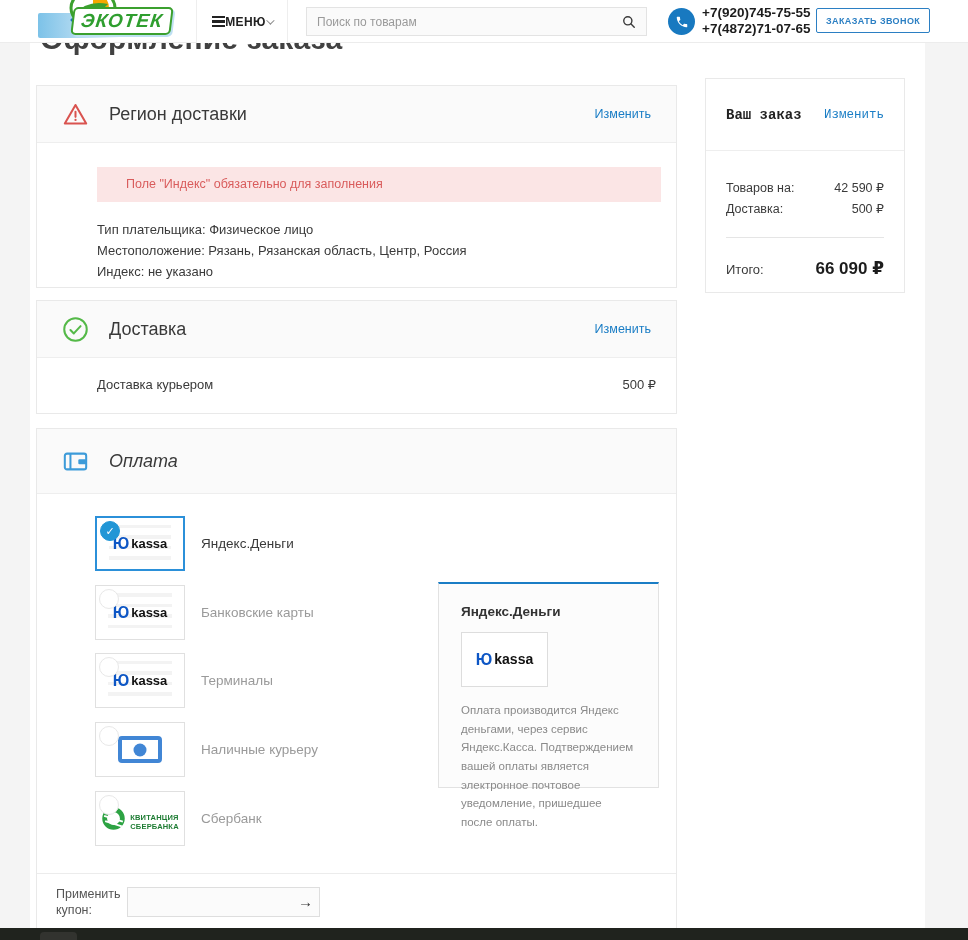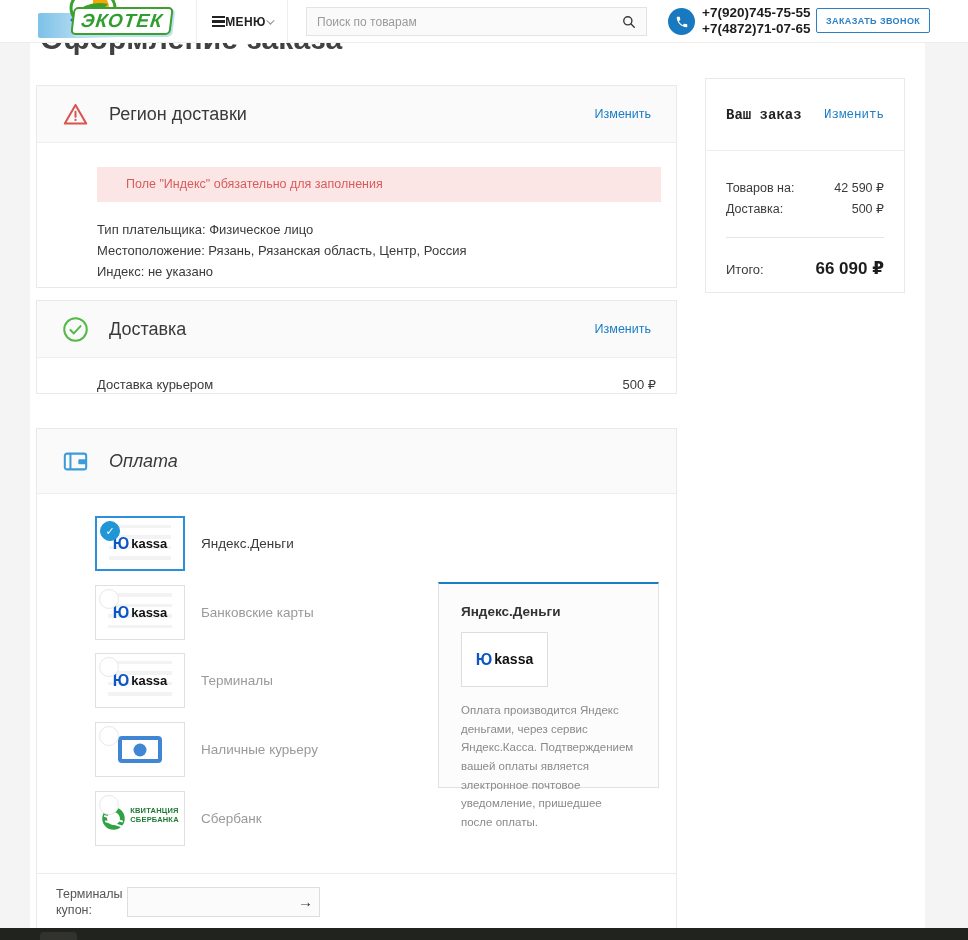--- a/index.html
+++ b/index.html
@@ -57,21 +57,21 @@
   .card-title { font-size:18px; color:#3a3a3a; font-weight:400; margin-left:20px; }
   .edit-link { position:absolute; right:25px; color:#1a7dc5; font-size:12.5px;
     cursor:pointer; text-decoration:none; }
 
   #region-card { left:36px; top:85px; width:641px; height:203px; }
   #region-card .card-header { height:57px; }
   .error-banner { margin:24px 0 0 60px; width:564px; height:35px; background:#fbe5e5;
     color:#d95c5c; font-size:12.5px; line-height:35px; padding-left:29px; }
   .region-info { margin:17px 0 0 60px; font-size:13px; color:#3a3a3a; line-height:21px; }
 
-  #delivery-card { left:36px; top:300px; width:641px; height:94px; }
+  #delivery-card { left:36px; top:300px; width:641px; height:114px; }
   #delivery-card .card-header { height:57px; }
   .delivery-row { display:flex; justify-content:space-between; align-items:center;
     padding:19px 20px 0 60px; font-size:13px; color:#3a3a3a; }
 
   #payment-card { left:36px; top:428px; width:641px; height:500px; border-bottom:0; }
   #payment-card .card-header { height:65px;font-style:italic; }
   .payment-body { position:relative; height:379px; }
   .pay-option { position:absolute; left:58px; display:flex; align-items:center; cursor:pointer; }
   .pay-card { width:90px; height:55px; background:#fff; border:1px solid #e0e0e0;
     position:relative; display:flex; align-items:center; justify-content:center; }
@@ -83,21 +83,21 @@
   .radio.checked { background:#2196d6; border-color:#2196d6; color:#fff; font-size:11px;
     font-weight:700; text-align:center; line-height:19px; }
   .pay-label { margin-left:16px; font-size:13.5px; color:#9a9a9a; }
   .pay-option.selected .pay-label { color:#3a3a3a; }
   .yk { position:relative; z-index:1; font-weight:800; font-size:13px; color:#111; white-space:nowrap; }
   .yk .yu { color:#0d56c5; font-size:16px; margin-right:2px; vertical-align:-1px; }
   .cash-icon { position:relative; z-index:1; width:44px; height:27px; border:4px solid #4186d5;
     border-radius:4px; background:#fff; }
   .cash-icon::after { content:""; position:absolute; left:50%; top:50%;
     transform:translate(-50%,-50%); width:13px; height:13px; border-radius:50%; background:#4186d5; }
-  .sber { position:relative; z-index:1; display:flex; align-items:flex-start; gap:4px; }
+  .sber { position:relative; z-index:1; display:flex; align-items:flex-end; gap:4px; }
   .sber-text { font-size:7.5px; font-weight:700; color:#1e7c33; line-height:9px; letter-spacing:.2px; }
 
   .pay-detail { position:absolute; left:401px; top:88px; width:221px; height:206px;
     background:#fcfcfc; border:1px solid #e2e2e2; border-top:2px solid #1a7dc5; padding:20px 22px; }
   .pay-detail h4 { font-size:13.5px; font-weight:700; color:#333; }
   .detail-logo-box { width:87px; height:55px; background:#fff; border:1px solid #ddd;
     margin:13px 0 14px; display:flex; align-items:center; justify-content:center; }
   .detail-desc { font-size:11.5px; color:#8a8a8a; line-height:1.62; }
 
   .coupon-row { position:absolute; left:0; top:444px; width:639px; height:56px;
@@ -278,21 +278,21 @@
     <aside class="pay-detail">
       <h4>Яндекс.Деньги</h4>
       <div class="detail-logo-box">
         <span class="yk" style="font-size:14px"><span class="yu">Ю</span><span>kassa</span></span>
       </div>
       <p class="detail-desc">Оплата производится Яндекс деньгами, через сервис Яндекс.Касса. Подтверждением вашей оплаты является электронное почтовое уведомление, пришедшее после оплаты.</p>
     </aside>
   </div>
 
   <div class="coupon-row">
-    <span class="coupon-label">Терминалы купон:</span>
+    <span class="coupon-label">Применить купон:</span>
     <div class="coupon-field">
       <input type="text" style="">
       <button class="coupon-submit">
         <span>→</span>
       </button>
     </div>
   </div>
 </section>
 
 <aside class="card" id="order-card">

